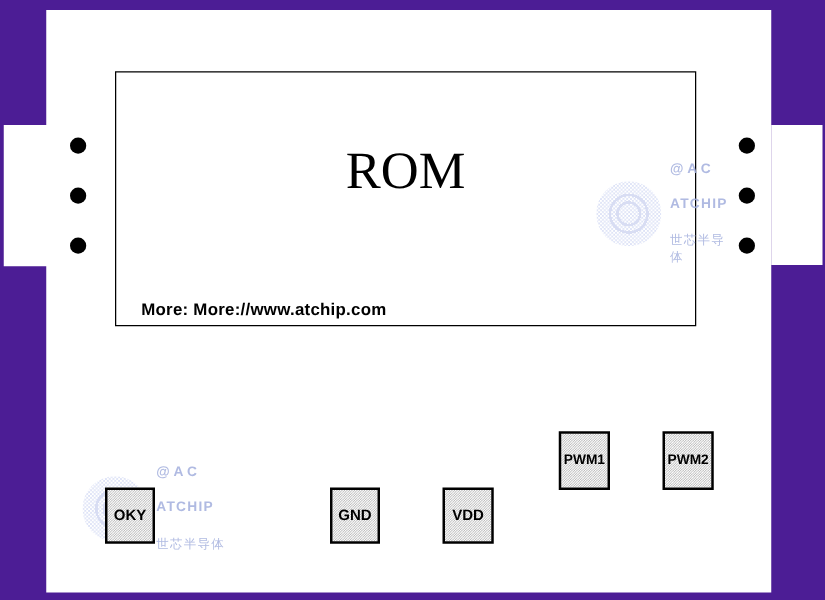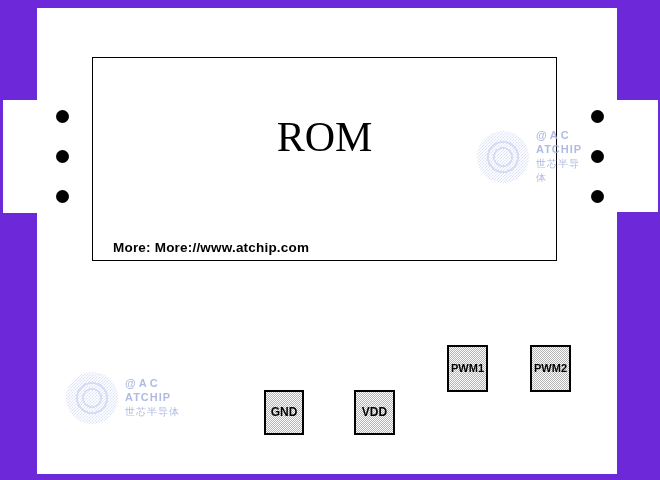--- a/index.html
+++ b/index.html
@@ -1,19 +1,19 @@
 <!DOCTYPE html>
 <html><head>
 <meta charset="utf-8">
 <style>
   html, body { margin: 0; padding: 0; background: #000; }
   .screen {
     position: relative;
     width: 660px; height: 480px;
-    background: #6d28d9;
+    background: #4c1d95;
     overflow: hidden;
     font-family: "Liberation Sans", sans-serif;
   }
   
   .board-main {
     position: absolute; left: 37px; top: 8px;
     width: 580px; height: 466px;
     background: #ffffff;
   }
   .tab { position: absolute; background: #ffffff; }
@@ -99,21 +99,21 @@
     width: 52px; height: 52px; border-radius: 50%;
     background-image:
       radial-gradient(circle at 50% 50%, transparent 0 8px, #b3bde8 8px 10px, transparent 10px 14px, #b3bde8 14px 16px, transparent 16px),
       linear-gradient(45deg, #bdc7ee 25%, transparent 25%, transparent 75%, #bdc7ee 75%),
       linear-gradient(45deg, #bdc7ee 25%, transparent 25%, transparent 75%, #bdc7ee 75%);
     background-size: 100% 100%, 3px 3px, 3px 3px;
     background-position: 0 0, 0 0, 1.5px 1.5px;
     opacity: 0.6;
     flex: 0 0 auto;
   }
-  .wm-text { display: flex; flex-direction: column; gap: 2px; }
+  .wm-text { display: flex; flex-direction: column; gap: 16px; }
   .wm-line1 { font-size: 11px; font-weight: bold; letter-spacing: 3px; }
   .wm-line2 { font-size: 11px; font-weight: bold; letter-spacing: 1px; }
   .wm-line3 { font-size: 10px; letter-spacing: 1px; }
   .watermark-right { left: 476px; top: 128px; }
   .watermark-left  { left: 66px;  top: 372px; }
 </style>
 </head>
 <body>
 
 <div class="screen">
@@ -145,20 +145,23 @@
 
   <div class="watermark watermark-left">
     <div class="wm-circle"></div>
     <div class="wm-text">
       <span class="wm-line1">@AC</span>
       <span class="wm-line2">ATCHIP</span>
       <span class="wm-line3">世芯半导体</span>
     </div>
   </div>
 
+  <div class="pad pad-oky">
+    <span>OKY</span>
+  </div>
   <div class="pad pad-gnd">
     <span>GND</span>
   </div>
   <div class="pad pad-vdd">
     <span>VDD</span>
   </div>
   <div class="pad pad-pwm1">
     <span>PWM</span>
     <span>1</span>
   </div>

